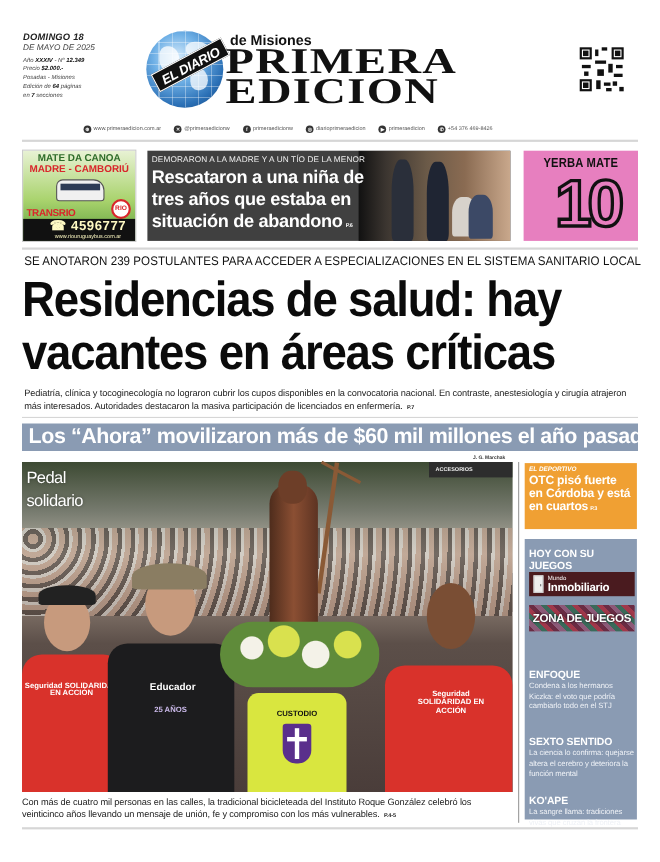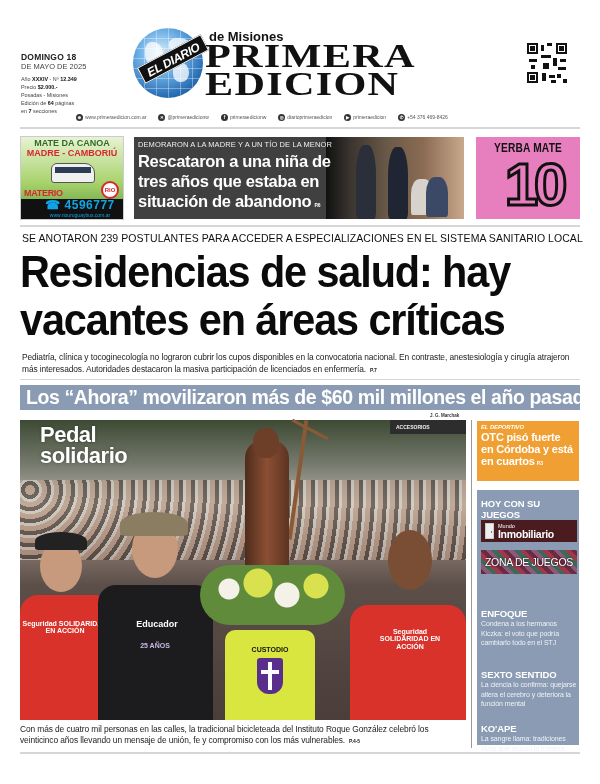--- a/index.html
+++ b/index.html
@@ -1,20 +1,20 @@
 <!DOCTYPE html>
 <html><head>
 <meta charset="utf-8">
 <style>
   * { box-sizing: border-box; margin: 0; padding: 0; }
   html, body { width: 600px; height: 784px; background: #ffffff; overflow: hidden; }
   body { font-family: "Liberation Sans", sans-serif; color: #111; position: relative; }
 
   
-  .edition-info { position: absolute; left: 21px; top: 52px; width: 100px; color: #222; }
+  .edition-info { position: absolute; left: 21px; top: 28px; width: 100px; color: #222; font-style: italic; }
   .edition-info .day { font-size: 8.5px; font-weight: bold; letter-spacing: 0.2px; }
   .edition-info .date { font-size: 7.5px; color: #444; margin-bottom: 4px; }
   .edition-info .line { font-size: 5.4px; line-height: 8px; color: #444; }
   .edition-info .line b { color: #111; }
 
   .logo { position: absolute; left: 133px; top: 26px; width: 330px; height: 75px; }
   .globe { position: absolute; left: 0; top: 2px; width: 70px; height: 70px; border-radius: 50%;
            background: radial-gradient(circle at 40% 35%, #d8ecfb 0%, #6fb0e6 35%, #2a6fb5 70%, #133e73 100%);
            overflow: hidden; }
   .globe .grid { position: absolute; inset: 0; border-radius: 50%;
@@ -49,21 +49,21 @@
   .ad-box .t2 { position: absolute; left: 0; width: 100%; top: 11px; text-align: center; font-size: 9px;
                 font-weight: bold; color: #d9262b; }
   .ad-box .bus { position: absolute; left: 30px; top: 26px; width: 44px; height: 20px; background: #f0f0f0;
                  border-radius: 6px 10px 3px 3px; border: 1px solid #555; }
   .ad-box .bus::before { content: ""; position: absolute; left: 3px; top: 3px; width: 36px; height: 6px; background: #2d3b55; }
   .ad-box .trans { position: absolute; left: 3px; top: 51px; font-size: 9px; font-weight: bold; color: #d9262b; letter-spacing: -0.3px; }
   .ad-box .trans span { color: #d9262b; }
   .ad-box .rio-badge { position: absolute; right: 4px; top: 44px; width: 18px; height: 18px; border-radius: 50%;
                        background: #fff; border: 2px solid #d9262b; color: #d9262b; font-size: 6px; font-weight: bold;
                        line-height: 14px; text-align: center; }
-  .ad-box .phone-bar { position: absolute; left: 0; bottom: 0; width: 100%; height: 20px; background: #111; color: #0ea5e9; text-align: center; padding-left: 16px; }
+  .ad-box .phone-bar { position: absolute; left: 0; bottom: 0; width: 100%; height: 20px; background: #111; color: #fef9c3; text-align: center; padding-left: 16px; }
   .ad-box .phone { font-size: 12px; font-weight: bold; line-height: 13px; letter-spacing: 0.5px; }
   .ad-box .web { font-size: 5px; line-height: 6px; }
 
   .rescue { position: absolute; left: 134px; top: 137px; width: 330px; height: 82px; background: #404040; overflow: hidden; }
   .rescue .kicker { position: absolute; left: 4px; top: 3px; font-size: 7.5px; color: #eee; letter-spacing: 0.1px; }
   .rescue .title { position: absolute; left: 4px; top: 14px; width: 210px; font-size: 16.5px; font-weight: bold;
                    color: #fff; line-height: 20px; letter-spacing: -0.3px; }
   .rescue .pref { font-size: 5px; font-weight: bold; margin-left: 3px; }
   .rescue .photo { position: absolute; left: 192px; top: 0; width: 138px; height: 82px;
                    background: linear-gradient(90deg, #111 0%, #3b3530 18%, #6b5a48 45%, #8a6b52 70%, #c9a88c 100%); }
@@ -86,21 +86,21 @@
   .band { position: absolute; left: 20px; top: 385px; width: 560px; height: 25px; background: #8a9bb3; color: #fff;
           font-size: 19.5px; font-weight: bold; line-height: 25px; padding-left: 6px; letter-spacing: -0.4px; white-space: nowrap; }
   .band .pref { font-size: 6px; margin-left: 3px; }
 
   
   .credit { position: absolute; left: 430px; top: 413px; font-size: 4.5px; font-weight: bold; color: #333; }
   .photo-main { position: absolute; left: 20px; top: 420px; width: 446px; height: 300px; overflow: hidden;
                 background: linear-gradient(180deg, #3d4a33 0%, #777b6f 15%, #b9b2a6 28%, #8d7e73 40%, #5c4f49 55%, #4a3d3a 100%); }
   .photo-main .crowd { position: absolute; left: 0; top: 60px; width: 100%; height: 80px;
                        background: repeating-radial-gradient(circle at 10px 10px, #c9a38d 0 5px, #3b302c 5px 9px, #e8e4de 9px 12px); opacity: 0.55; }
-  .pedal-title { position: absolute; left: 20px; top: 4px; font-size: 22px; font-weight: bold; color: #fff; line-height: 21px;
+  .pedal-title { position: absolute; left: 4px; top: 4px; font-size: 15px; font-weight: normal; color: #fff; line-height: 21px;
                  letter-spacing: -0.5px; text-shadow: 0 0 3px rgba(0,0,0,0.4); }
   .shirt { position: absolute; border-radius: 18px 18px 2px 2px; }
   .head { position: absolute; border-radius: 50%; background: #c79a7d; }
   .hat { position: absolute; border-radius: 50% 50% 10% 10%; }
   .shirt-text { position: absolute; color: #fff; font-weight: bold; text-align: center; line-height: 1.05; }
   .statue { position: absolute; left: 245px; top: 440px; width: 44px; height: 140px; background: linear-gradient(90deg,#4e2c1c,#8b4f33,#5d3322);
             border-radius: 18px 18px 6px 6px; }
   .statue-head { position: absolute; left: 253px; top: 428px; width: 26px; height: 30px; border-radius: 45%; background: #6d3e28; }
   .cross-bar { position: absolute; left: 296px; top: 420px; width: 4px; height: 120px; background: #8a5a36; transform: rotate(8deg); }
   .cross-h { position: absolute; left: 290px; top: 428px; width: 40px; height: 3px; background: #8a5a36; transform: rotate(28deg); }
@@ -124,21 +124,21 @@
   .hoy { position: absolute; left: 477px; top: 490px; width: 102px; height: 255px; background: #8a9bb3; }
   .hoy .head-label { font-size: 9.5px; font-weight: bold; color: #fff; margin: 8px 0 0 4px; letter-spacing: -0.1px; }
   .suplement-mundo { position: absolute; left: 4px; top: 30px; width: 96px; height: 22px; background: #4a1b1f;
                      color: #fff; display: flex; align-items: center; padding-left: 4px; gap: 4px; }
   .suplement-mundo .door { width: 9px; height: 16px; background: #eee; border: 1px solid #ccc; position: relative; }
   .suplement-mundo .door::after { content:""; position:absolute; right:1px; top:7px; width:1.5px; height:2px; background:#777; }
   .suplement-mundo .m1 { font-size: 5.5px; line-height: 6px; }
   .suplement-mundo .m2 { font-size: 10.5px; line-height: 11px; font-weight: bold; letter-spacing: -0.3px; }
   .suplement-zona { position: absolute; left: 4px; top: 60px; width: 96px; height: 24px;
                     background: repeating-linear-gradient(45deg, #6a2c44 0 4px, #8c5a78 4px 8px, #3b6a5a 8px 12px, #a0384a 12px 16px);
-                    color: #fff; font-size: 10.5px; font-weight: normal; text-align: center; line-height: 24px; letter-spacing: -0.3px;
+                    color: #fff; font-size: 10.5px; font-weight: bold; text-align: center; line-height: 24px; letter-spacing: -0.3px;
                     text-shadow: 0 0 2px #000; }
   .section { position: absolute; left: 4px; width: 96px; margin-top: 17px; }
   .section .sec-title { font-size: 9.5px; font-weight: bold; color: #fff; letter-spacing: -0.1px; line-height: 11px; }
   .section .sec-text { font-size: 7px; color: #eef1f6; line-height: 9.5px; letter-spacing: -0.1px; }
 </style>
 </head>
 <body>
 
 <div class="edition-info">
   <div class="day">DOMINGO 18</div>
@@ -219,21 +219,21 @@
     <span class="ci">✆</span>
     <span>+54 376 469-8426</span>
   </div>
 </div>
 <div class="rule" style="top:127px;"></div>
 
 <div class="ad-box">
   <div class="t1">MATE DA CANOA</div>
   <div class="t2">MADRE - CAMBORIÚ</div>
   <div class="bus"></div>
-  <div class="trans"><span>MATE</span><span>RIO</span></div>
+  <div class="trans"><span>TRANS</span><span>RIO</span></div>
   <div class="rio-badge">RIO</div>
   <div class="phone-bar">
     <div class="phone">☎ 4596777</div>
     <div class="web">www.riouruguaybus.com.ar</div>
   </div>
 </div>
 
 <div class="rescue">
   <div class="photo">
     <div class="fig" style="left:30px;top:8px;width:20px;height:74px;background:#2a2f3a;"></div>

